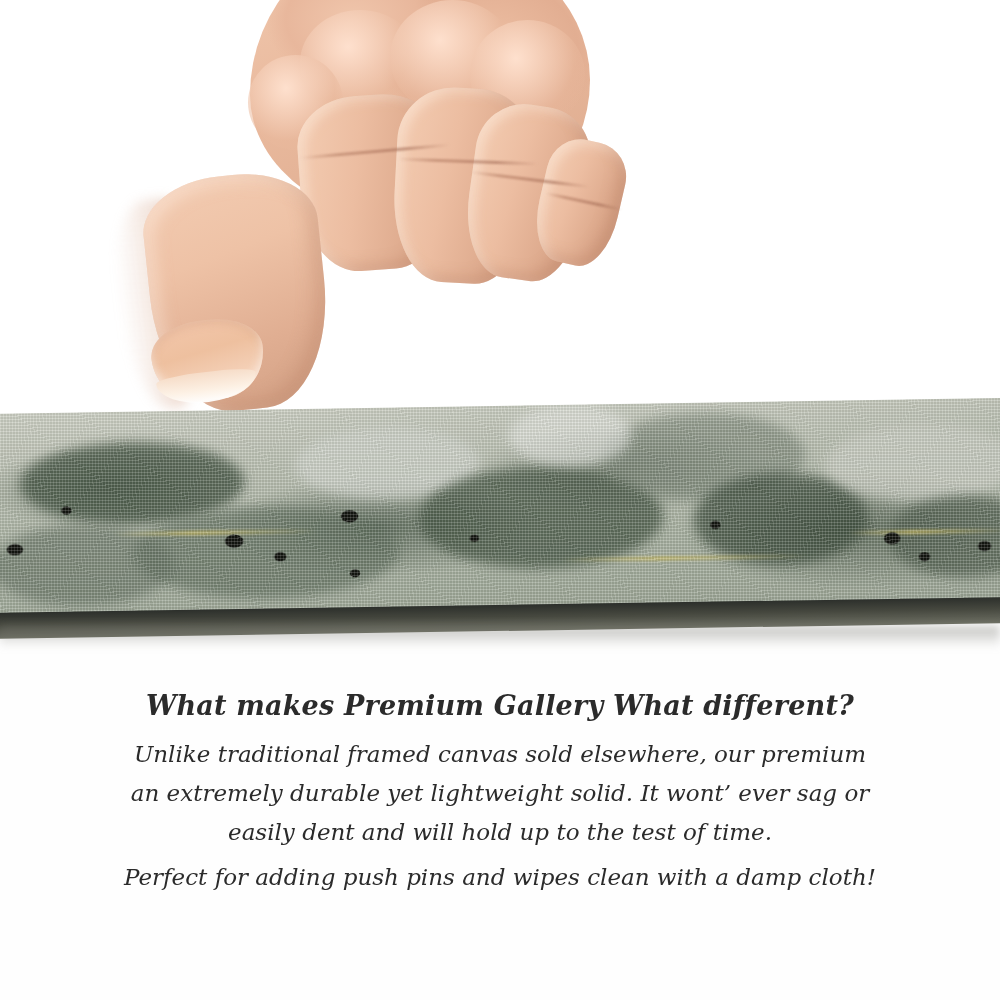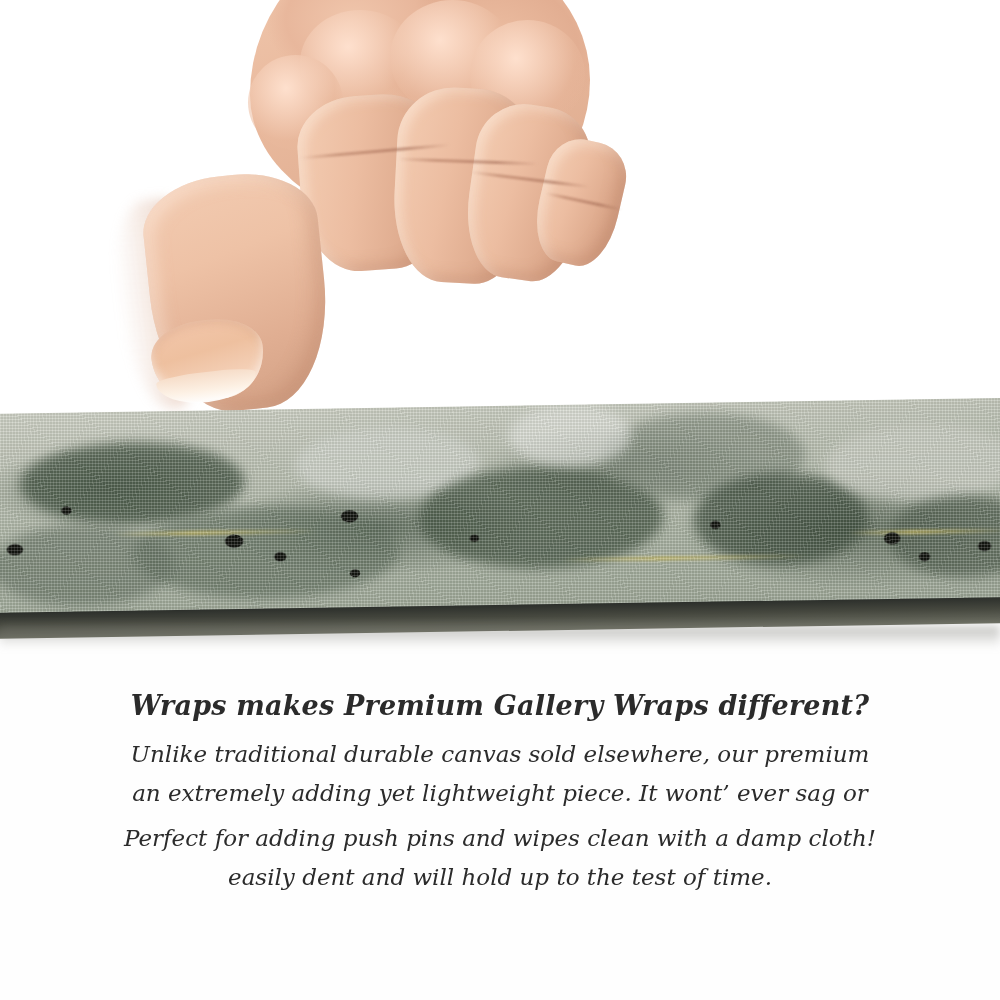--- a/index.html
+++ b/index.html
@@ -272,20 +272,20 @@
     <div class="speck" style="left:910px; top:150px; width:11px; height:9px;"></div>
     <div class="speck" style="left:968px; top:140px; width:13px; height:10px;"></div>
 
     <div class="weave"></div>
   </div>
 
   <div class="canvas-depth"></div>
   <div class="canvas-depth-shadow"></div>
 
   <div class="caption">
-    <div class="caption-head">Wraps makes Premium Gallery Wraps different?</div>
-    <div class="caption-line">Unlike traditional durable canvas sold elsewhere, our premium</div>
-    <div class="caption-line">an extremely adding yet lightweight piece. It wont’ ever sag or</div>
+    <div class="caption-head">What makes Premium Gallery What different?</div>
+    <div class="caption-line">Unlike traditional framed canvas sold elsewhere, our premium</div>
+    <div class="caption-line">an extremely durable yet lightweight solid. It wont’ ever sag or</div>
+    <div class="caption-line">easily dent and will hold up to the test of time.</div>
     <div class="caption-line last">Perfect for adding push pins and wipes clean with a damp cloth!</div>
-    <div class="caption-line">easily dent and will hold up to the test of time.</div>
   </div>
 
 </div>
 
 </body></html>

